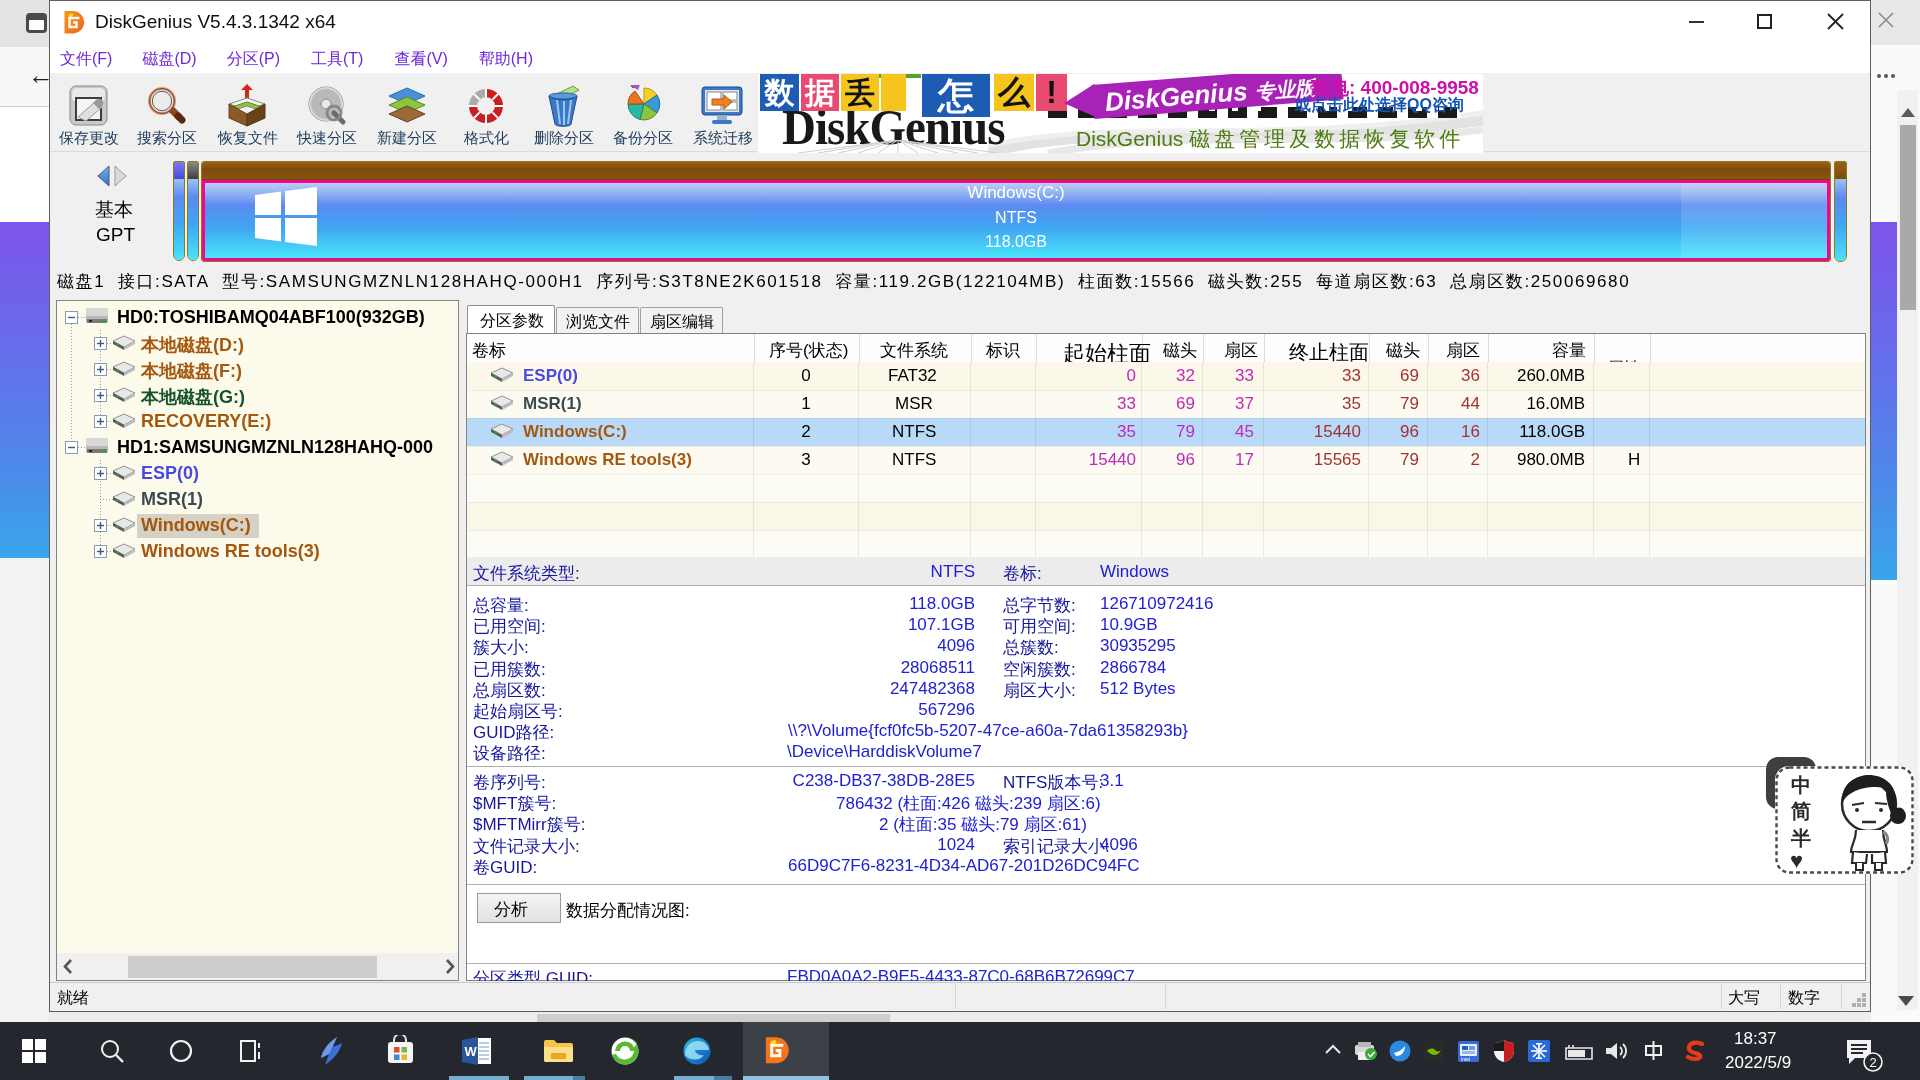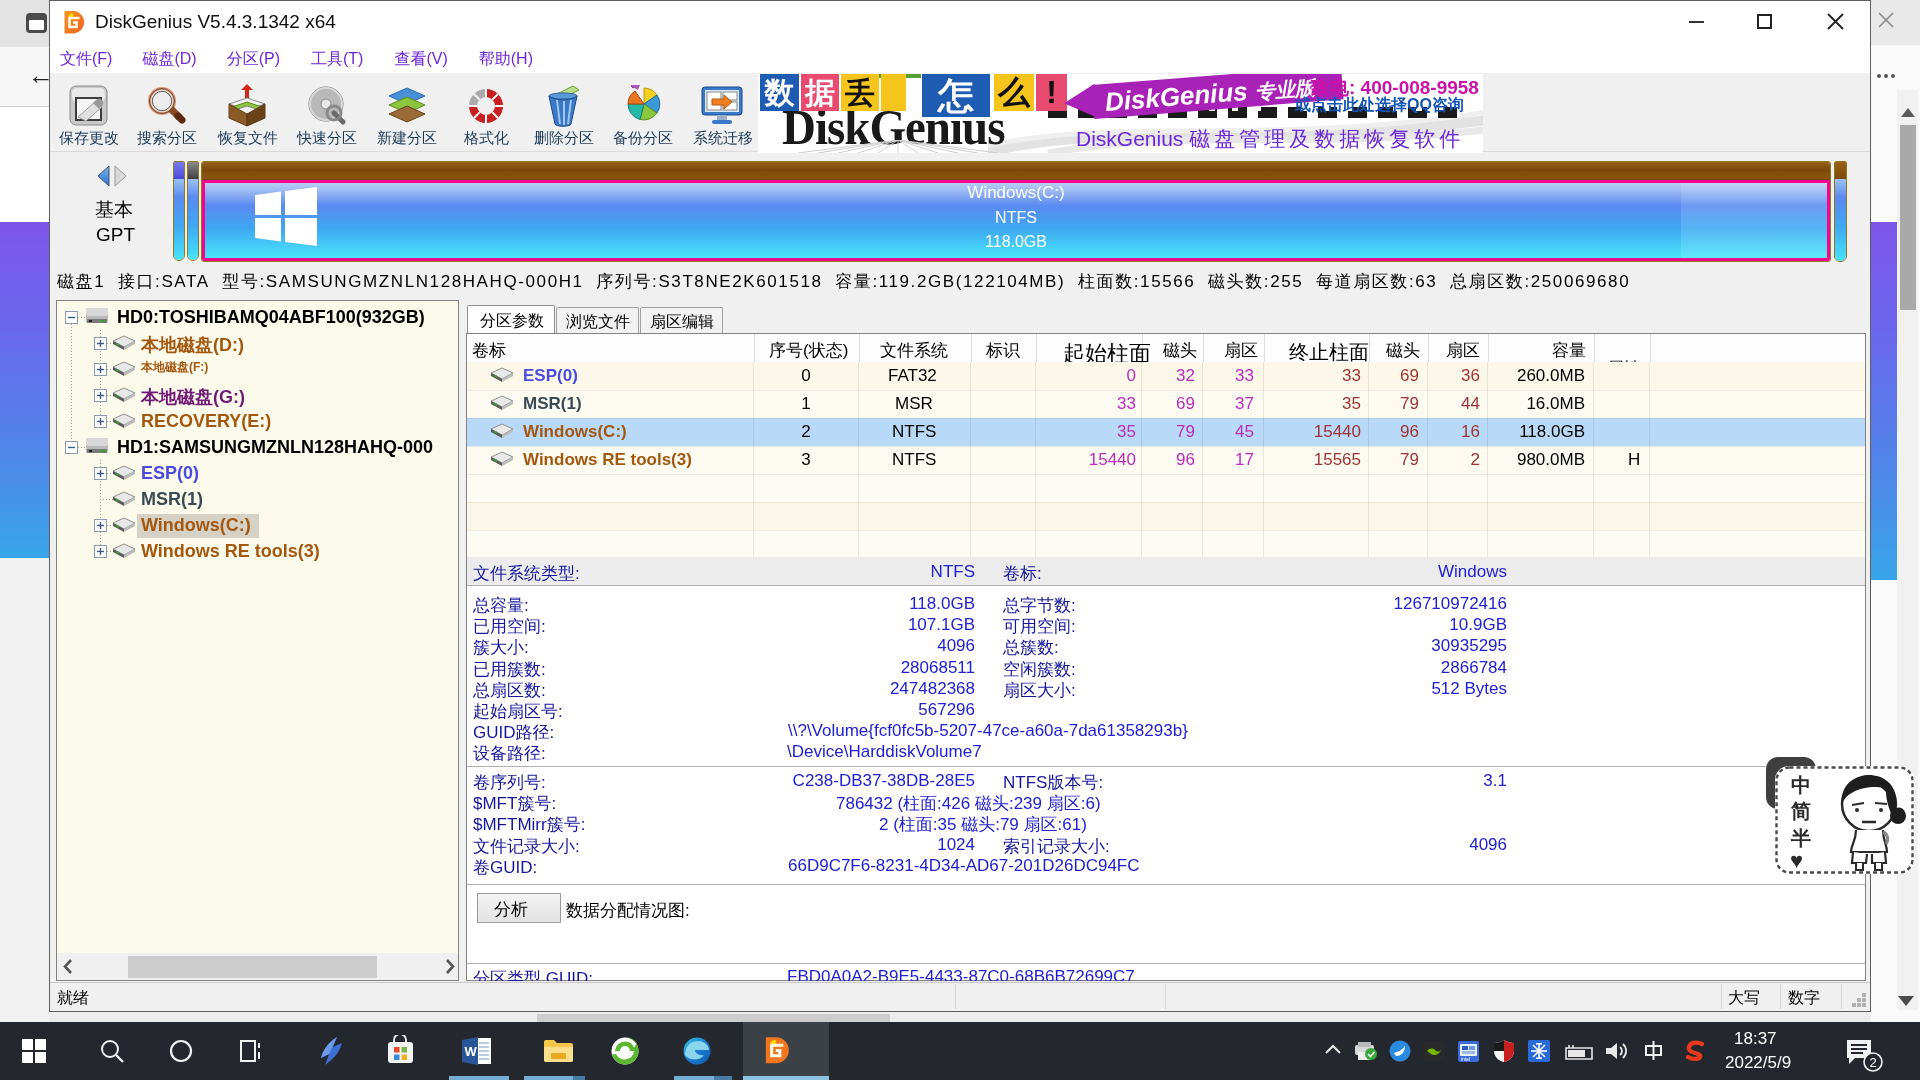--- a/index.html
+++ b/index.html
@@ -4,21 +4,21 @@
 *{margin:0;padding:0;box-sizing:border-box}
 html,body{width:1920px;height:1080px;overflow:hidden}
 body{font-family:"Liberation Sans",sans-serif;position:relative;background:#ededed}
 .ab{position:absolute}
 .t{white-space:nowrap}
 .num{width:120px;text-align:right;font-size:17px;color:#000}
 .mg{color:#bb2cbb}
 .rd{color:#a03434}
 .lb{font-size:17px;color:#16169c}
 .dv{width:275px;text-align:right;font-size:17px;color:#2121d3}
-.dv2{width:407px;text-align:right;font-size:17px;color:#2121d3}
+.dv2{width:407px;text-align:left;font-size:17px;color:#2121d3}
 .vl{font-size:17px;color:#2121d3}
 </style></head>
 <body>
 
 <div class="ab" style="left:0;top:0;width:49px;height:47px;background:#e3e3e3"></div>
 <div class="ab" style="left:26px;top:13px;width:21px;height:20px;border-radius:4px;background:#4a4a4a"></div>
 <div class="ab" style="left:29px;top:20px;width:15px;height:10px;border-radius:1px;background:#fff"></div>
 <div class="ab" style="left:0;top:47px;width:49px;height:59px;background:#f7f7f7"></div>
 <div class="ab" style="left:0;top:106px;width:49px;height:1px;background:#cfcfcf"></div>
 <div class="ab t" style="left:28px;top:60px;font-size:26px;color:#222">←</div>
@@ -205,21 +205,21 @@
  <div class="ab" style="left:236px;top:0;width:40px;height:37px;background:#f6c51d;color:#111;font-size:32px;font-weight:bold;text-align:center;line-height:37px">么</div>
  <div class="ab" style="left:278px;top:0;width:31px;height:37px;background:#e84a70;color:#111;font-size:32px;font-weight:bold;text-align:center;line-height:37px">!</div>
 
  <div class="ab" style="left:335px;top:11px;width:250px;height:34px;background:#a822b8;transform:rotate(-4.5deg);transform-origin:left center"></div>
  <div class="ab" style="left:306px;top:11px;width:0;height:0;border-top:17px solid transparent;border-bottom:17px solid transparent;border-right:32px solid #a822b8;transform:rotate(-4.5deg)"></div>
  <div class="ab t" style="left:347px;top:13px;font-size:26px;font-weight:bold;font-style:italic;color:#fff;transform:rotate(-4.5deg);transform-origin:left center">DiskGenius <span style="font-size:20px">专业版</span></div>
 
  <div class="ab t" style="left:553px;top:1px;font-size:19px;font-weight:bold;color:#cc10a8">致电: 400-008-9958</div>
  <div class="ab t" style="left:537px;top:21px;font-size:16px;font-weight:bold;color:#1456b8">或点击此处选择QQ咨询</div>
 
- <div class="ab t" style="left:318px;top:51px;font-size:21px;color:#6d28d9">DiskGenius <span style="letter-spacing:4px">磁盘管理及数据恢复软件</span></div>
+ <div class="ab t" style="left:318px;top:51px;font-size:21px;color:#4d7c0f">DiskGenius <span style="letter-spacing:4px">磁盘管理及数据恢复软件</span></div>
 </div>
 
 <svg class="ab" style="left:93px;top:164px" width="40" height="24" viewBox="0 0 40 24">
  <path d="M16 2 L5 12 L16 22 z" fill="url(#bluarr)" stroke="#456" stroke-width="1"></path>
  <path d="M22 2 L33 12 L22 22 z" fill="#d9d9d9" stroke="#999" stroke-width="1"></path>
  <defs>
       <linearGradient id="bluarr" x1="0" y1="0" x2="0" y2="1">
         <stop offset="0" stop-color="#7db4f0"></stop>
         <stop offset="1" stop-color="#2a6fd0"></stop>
       </linearGradient>
@@ -313,28 +313,28 @@
  <svg class="ab" style="left:112px;top:335px" width="24" height="16">
       <use href="#particon"></use>
     </svg>
  <div class="ab t" style="left:141px;top:333px;font-size:18px;font-weight:bold;color:#a4570f">本地磁盘(D:)</div>
  <svg class="ab" style="left:94px;top:363px" width="13" height="13">
       <use href="#pbox"></use>
     </svg>
  <svg class="ab" style="left:112px;top:361px" width="24" height="16">
       <use href="#particon"></use>
     </svg>
- <div class="ab t" style="left:141px;top:359px;font-size:12px;font-weight:bold;color:#a4570f">本地磁盘(F:)</div>
+ <div class="ab t" style="left:141px;top:359px;font-size:18px;font-weight:bold;color:#a4570f">本地磁盘(F:)</div>
  <svg class="ab" style="left:94px;top:389px" width="13" height="13">
       <use href="#pbox"></use>
     </svg>
  <svg class="ab" style="left:112px;top:387px" width="24" height="16">
       <use href="#particon"></use>
     </svg>
- <div class="ab t" style="left:141px;top:385px;font-size:18px;font-weight:bold;color:#701a75">本地磁盘(G:)</div>
+ <div class="ab t" style="left:141px;top:385px;font-size:18px;font-weight:bold;color:#14532d">本地磁盘(G:)</div>
  <svg class="ab" style="left:94px;top:415px" width="13" height="13">
       <use href="#pbox"></use>
     </svg>
  <svg class="ab" style="left:112px;top:413px" width="24" height="16">
       <use href="#particon"></use>
     </svg>
  <div class="ab t" style="left:141px;top:411px;font-size:18px;font-weight:bold;color:#a4570f">RECOVERY(E:)</div>
  <svg class="ab" style="left:65px;top:441px" width="13" height="13">
       <use href="#mbox"></use>
     </svg>

